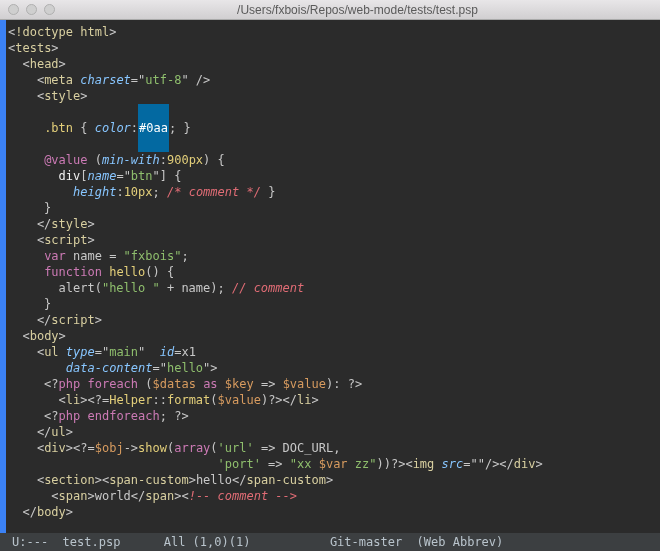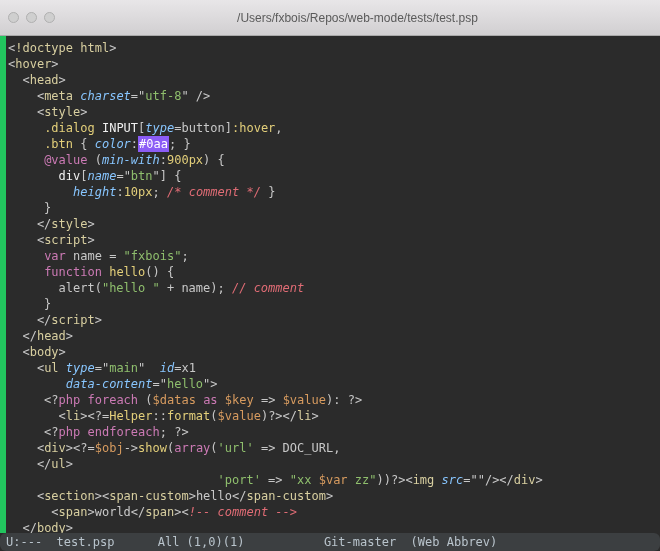--- a/index.html
+++ b/index.html
@@ -8,116 +8,113 @@
     font-size: 12px;
     background: #2b2b2b;
     color: #a9b7c6;
     width: 660px;
     height: 551px;
     overflow: hidden;
     display: flex;
     flex-direction: column;
   }
   .titlebar {
-    height: 36px;
+    height: 20px;
     background: linear-gradient(#e8e6e8, #d1cfd1);
     display: flex;
     align-items: center;
     padding: 0 8px;
     font-family: -apple-system, "Helvetica Neue", sans-serif;
     font-size: 12px;
     color: #4a4a4a;
     flex-shrink: 0;
     border-bottom: 1px solid #a9a9a9;
   }
   .traffic { display: flex; gap: 7px; margin-right: 8px; }
   .traffic span {
     width: 11px; height: 11px; border-radius: 50%;
     background: #cfcfcf; border: 0.5px solid #b0b0b0;
   }
   .titlebar .path { flex: 1; text-align: center; color: #5a5a5a; }
   .editor {
     flex: 1;
     background: #2b2b2b;
-    border-left: 6px solid #22c55e;
+    border-left: 6px solid #3b82f6;
     padding: 4px 0 0 2px;
     overflow: hidden;
     line-height: 16px;
   }
   .line { white-space: pre; }
   .modeline {
     height: 18px;
     background: #3c3f41;
     color: #b9c4cc;
     font-size: 12px;
     display: flex;
     align-items: center;
-    padding: 0 6px;
+    padding: 0 12px;
     flex-shrink: 0;
     white-space: pre;
-    border-radius: 6px;
   }
   
   .tag    { color: #d8cfa0; }   
   .punc   { color: #c8c8c8; }   
   .attr   { color: #88c6ff; font-style: italic; }   
   .str    { color: #8fbf6d; }   
   .fn     { color: #e3cf7a; }   
   .cmt    { color: #e06c75; font-style: italic; }   
   .txt    { color: #c8c8c8; }
   .pink   { color: #cc7ab5; }
   .swatch {
     display: inline-block;
-    background: #8b5cf6;
+    background: #0369a1;
     color: #ffffff;
-    padding: 0 1px;
+    padding: 16px 1px;
   }
   .orange { color: #d79b5f; }
   .white  { color: #f0f0f0; }
 </style>
 </head>
 <body>
 
 <div class="titlebar">
   <div class="traffic">
     <span></span>
     <span></span>
     <span></span>
   </div>
   <div class="path">/Users/fxbois/Repos/web-mode/tests/test.psp</div>
 </div>
 
 <div class="editor">
 <div class="line"><span class="punc">&lt;</span><span class="tag">!doctype html</span><span class="punc">&gt;</span></div>
-<div class="line"><span class="punc">&lt;</span><span class="tag">hover</span><span class="punc">&gt;</span></div>
+<div class="line"><span class="punc">&lt;</span><span class="tag">tests</span><span class="punc">&gt;</span></div>
 <div class="line"><span class="punc">  &lt;</span><span class="tag">head</span><span class="punc">&gt;</span></div>
 <div class="line"><span class="punc">    &lt;</span><span class="tag">meta</span><span> </span><span class="attr">charset</span><span class="punc">="</span><span class="str">utf-8</span><span class="punc">" /&gt;</span></div>
 <div class="line"><span class="punc">    &lt;</span><span class="tag">style</span><span class="punc">&gt;</span></div>
-<div class="line"><span>     </span><span class="fn">.dialog</span><span> </span><span class="white">INPUT</span><span class="punc">[</span><span class="attr">type</span><span class="punc">=button]</span><span class="fn">:hover</span><span class="punc">,</span></div>
 <div class="line"><span>     </span><span class="fn">.btn</span><span class="punc"> { </span><span class="attr">color</span><span class="punc">:</span><span class="swatch">#0aa</span><span class="punc">; }</span></div>
 <div class="line"><span>     </span><span class="pink">@value</span><span class="punc"> (</span><span class="attr">min-with</span><span class="punc">:</span><span class="fn">900px</span><span class="punc">) {</span></div>
 <div class="line"><span>       </span><span class="white">div</span><span class="punc">[</span><span class="attr">name</span><span class="punc">="</span><span class="str">btn</span><span class="punc">"] {</span></div>
 <div class="line"><span>         </span><span class="attr">height</span><span class="punc">:</span><span class="fn">10px</span><span class="punc">; </span><span class="cmt">/* comment */</span><span class="punc"> }</span></div>
 <div class="line"><span class="punc">     }</span></div>
 <div class="line"><span class="punc">    &lt;/</span><span class="tag">style</span><span class="punc">&gt;</span></div>
 <div class="line"><span class="punc">    &lt;</span><span class="tag">script</span><span class="punc">&gt;</span></div>
 <div class="line"><span>     </span><span class="pink">var</span><span class="txt"> name = </span><span class="str">"fxbois"</span><span class="punc">;</span></div>
 <div class="line"><span>     </span><span class="pink">function</span><span> </span><span class="fn">hello</span><span class="punc">() {</span></div>
 <div class="line"><span class="txt">       alert(</span><span class="str">"hello "</span><span class="txt"> + name); </span><span class="cmt">// comment</span></div>
 <div class="line"><span class="punc">     }</span></div>
 <div class="line"><span class="punc">    &lt;/</span><span class="tag">script</span><span class="punc">&gt;</span></div>
-<div class="line"><span class="punc">  &lt;/</span><span class="tag">head</span><span class="punc">&gt;</span></div>
 <div class="line"><span class="punc">  &lt;</span><span class="tag">body</span><span class="punc">&gt;</span></div>
 <div class="line"><span class="punc">    &lt;</span><span class="tag">ul</span><span> </span><span class="attr">type</span><span class="punc">="</span><span class="str">main</span><span class="punc">"  </span><span class="attr">id</span><span class="punc">=x1</span></div>
 <div class="line"><span>        </span><span class="attr">data-content</span><span class="punc">="</span><span class="str">hello</span><span class="punc">"&gt;</span></div>
 <div class="line"><span class="punc">     &lt;?</span><span class="pink">php</span><span> </span><span class="pink">foreach</span><span class="punc"> (</span><span class="orange">$datas</span><span> </span><span class="pink">as</span><span> </span><span class="orange">$key</span><span class="punc"> =&gt; </span><span class="orange">$value</span><span class="punc">): ?&gt;</span></div>
 <div class="line"><span class="punc">       &lt;</span><span class="tag">li</span><span class="punc">&gt;&lt;?=</span><span class="fn">Helper</span><span class="punc">::</span><span class="fn">format</span><span class="punc">(</span><span class="orange">$value</span><span class="punc">)?&gt;&lt;/</span><span class="tag">li</span><span class="punc">&gt;</span></div>
 <div class="line"><span class="punc">     &lt;?</span><span class="pink">php</span><span> </span><span class="pink">endforeach</span><span class="punc">; ?&gt;</span></div>
+<div class="line"><span class="punc">    &lt;/</span><span class="tag">ul</span><span class="punc">&gt;</span></div>
 <div class="line"><span class="punc">    &lt;</span><span class="tag">div</span><span class="punc">&gt;&lt;?=</span><span class="orange">$obj</span><span class="punc">-&gt;</span><span class="fn">show</span><span class="punc">(</span><span class="pink">array</span><span class="punc">(</span><span class="str">'url'</span><span class="punc"> =&gt; DOC_URL,</span></div>
-<div class="line"><span class="punc">    &lt;/</span><span class="tag">ul</span><span class="punc">&gt;</span></div>
 <div class="line"><span>                             </span><span class="str">'port'</span><span class="punc"> =&gt; </span><span class="str">"xx </span><span class="orange">$var</span><span class="str"> zz"</span><span class="punc">))?&gt;&lt;</span><span class="tag">img</span><span> </span><span class="attr">src</span><span class="punc">=""/&gt;&lt;/</span><span class="tag">div</span><span class="punc">&gt;</span></div>
 <div class="line"><span class="punc">    &lt;</span><span class="tag">section</span><span class="punc">&gt;&lt;</span><span class="tag">span-custom</span><span class="punc">&gt;</span><span class="txt">hello</span><span class="punc">&lt;/</span><span class="tag">span-custom</span><span class="punc">&gt;</span></div>
 <div class="line"><span class="punc">      &lt;</span><span class="tag">span</span><span class="punc">&gt;</span><span class="txt">world</span><span class="punc">&lt;/</span><span class="tag">span</span><span class="punc">&gt;&lt;</span><span class="cmt">!-- comment --&gt;</span></div>
 <div class="line"><span class="punc">  &lt;/</span><span class="tag">body</span><span class="punc">&gt;</span></div>
 
 </div>
 
 <div class="modeline">
   <span>U:---  test.psp      All (1,0)(1)           Git-master  (Web Abbrev)</span>
 </div>

